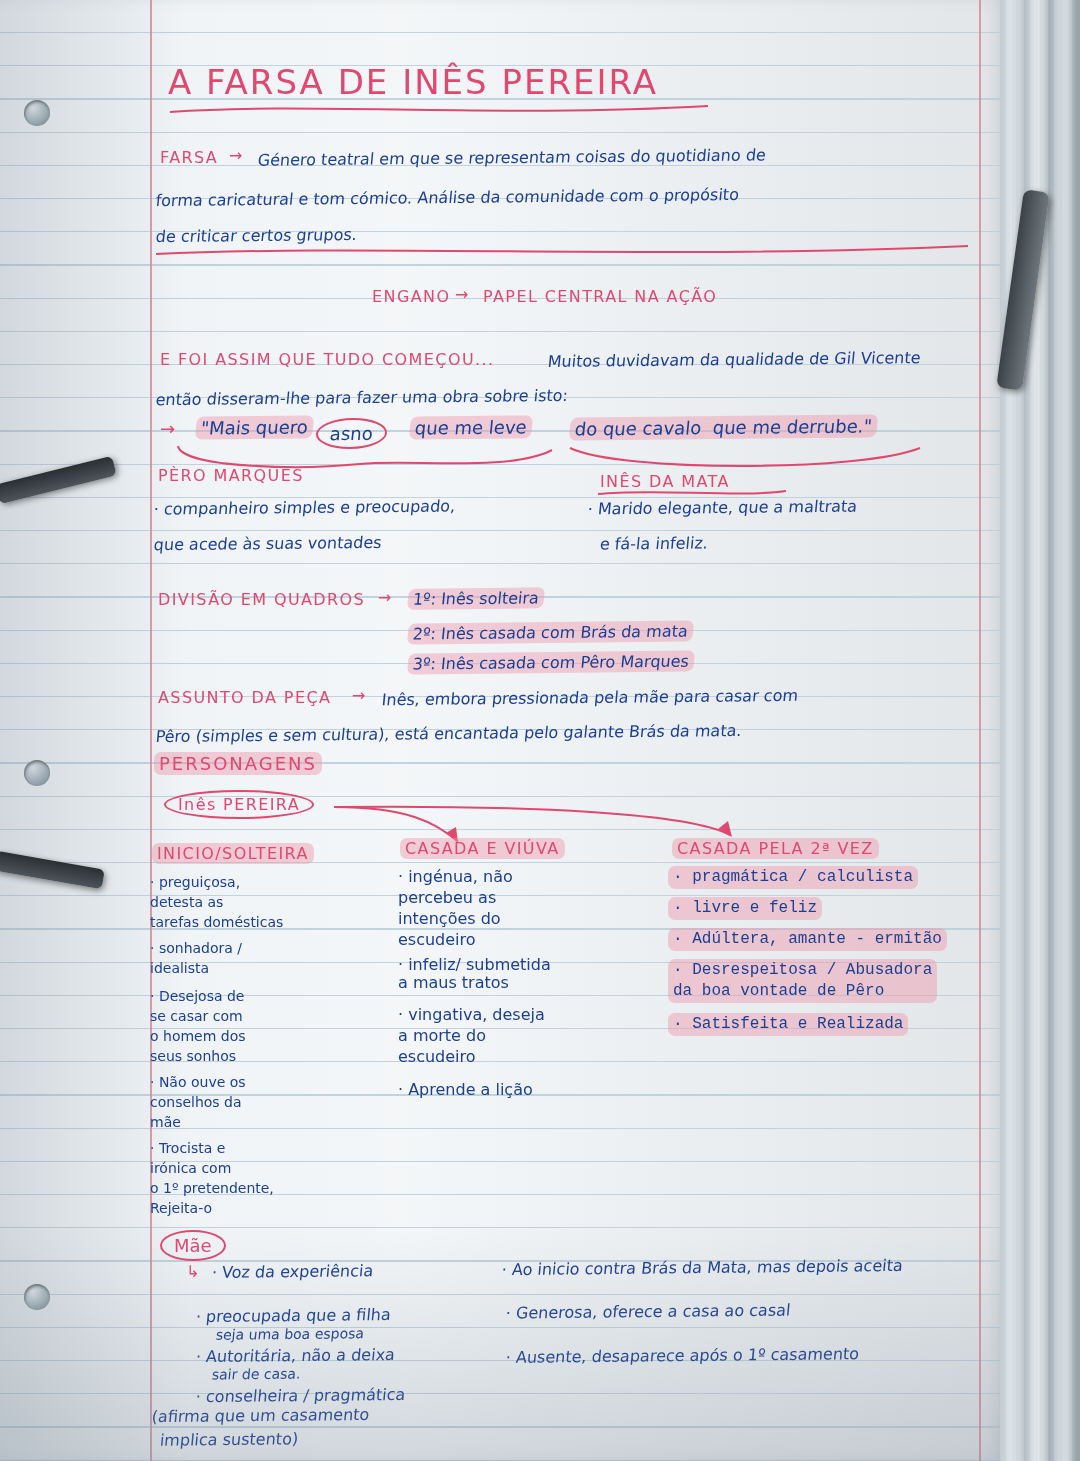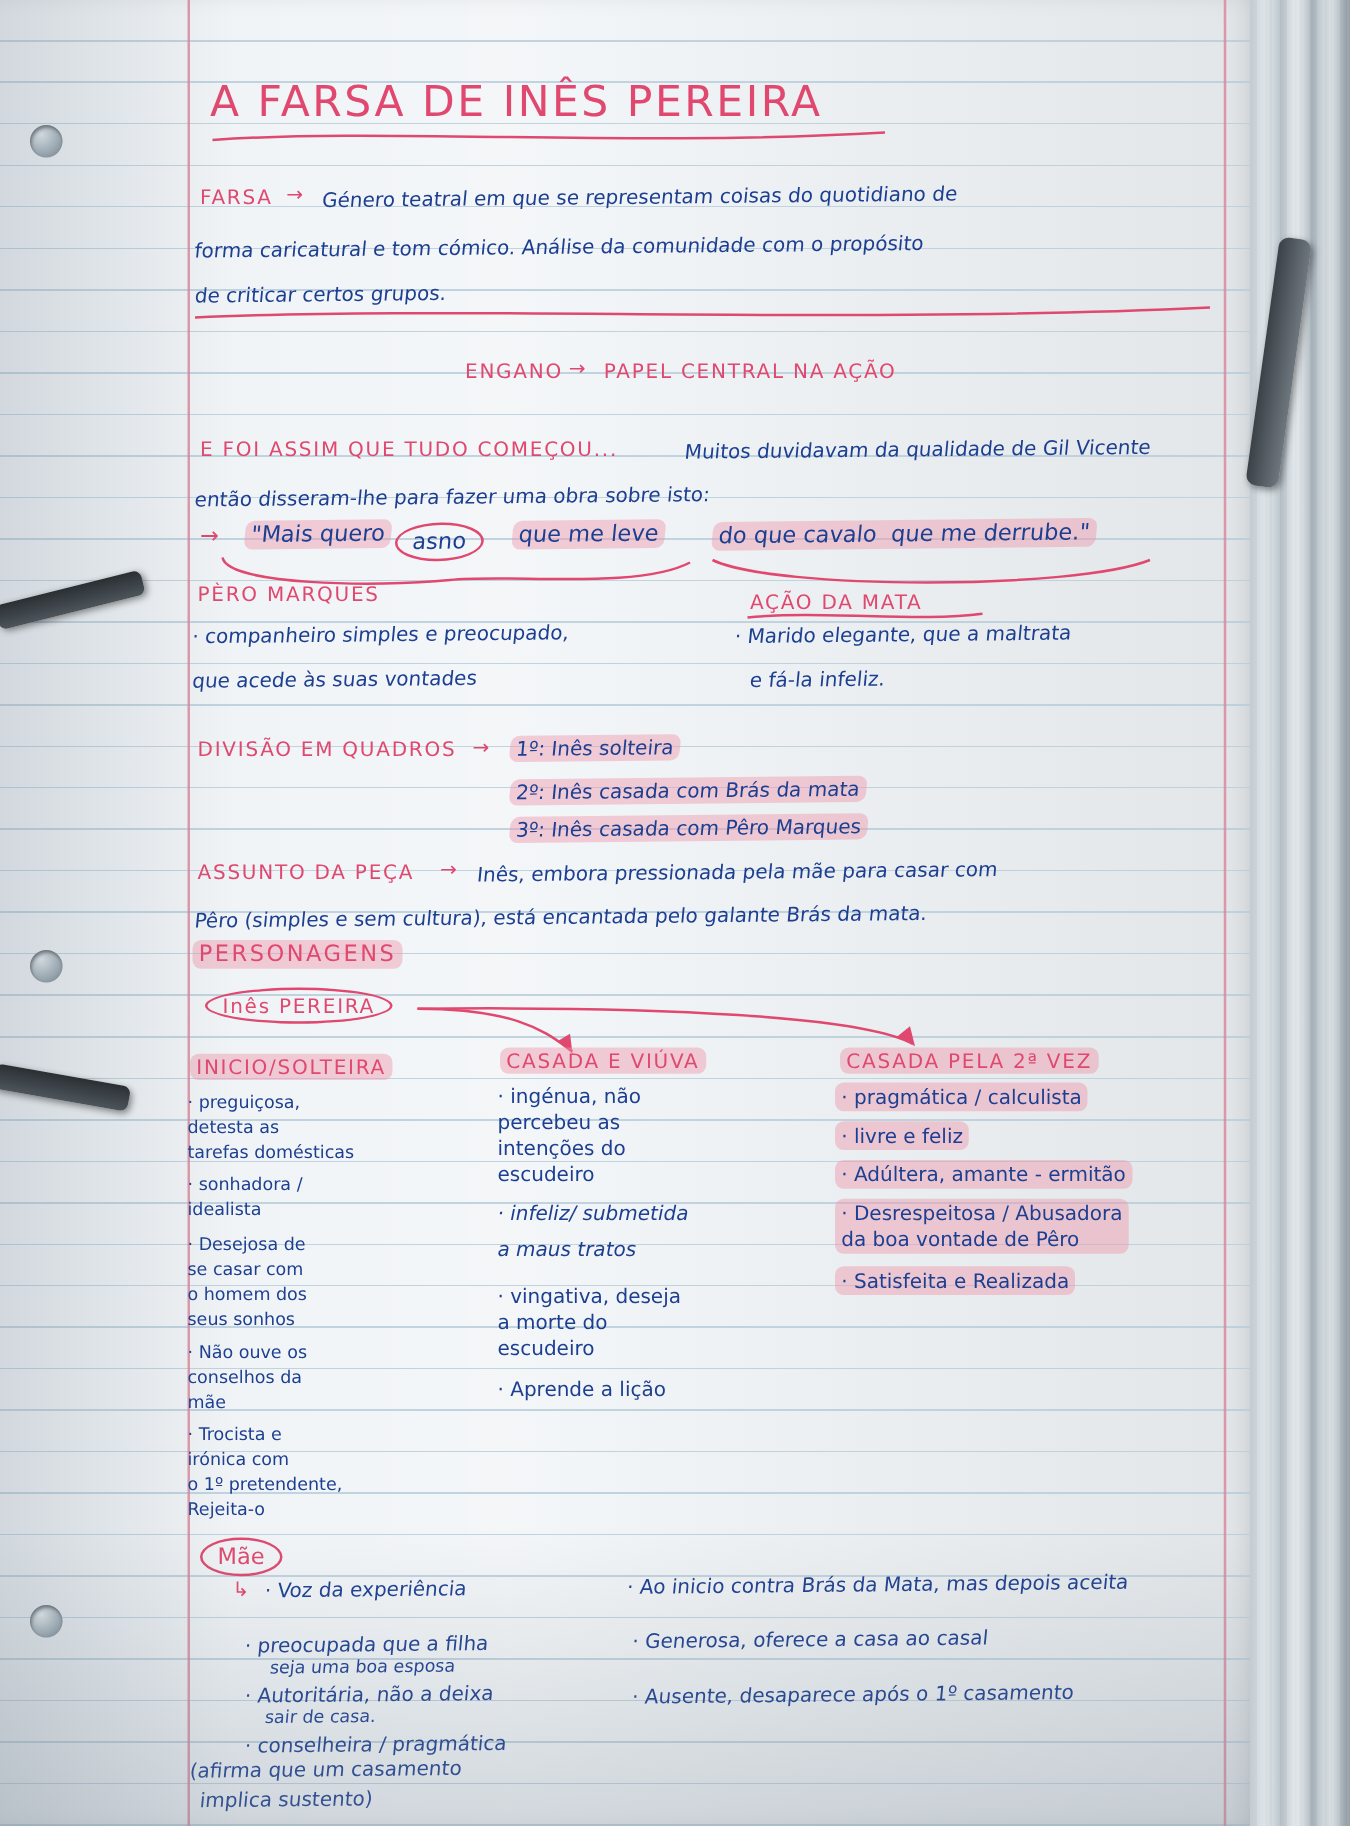--- a/index.html
+++ b/index.html
@@ -137,21 +137,21 @@
 
     <svg class="deco" style="left:160px;top:442px;width:800px;height:40px;">
       <path d="M18,4 C22,26 140,28 200,22 C250,17 350,30 392,8" stroke="#e0486f" stroke-width="2" fill="none"></path>
       <path d="M410,6 C460,30 700,30 760,6" stroke="#e0486f" stroke-width="2" fill="none"></path>
     </svg>
 
     <div class="ink pink md cap" style="left:158px;top:466px;">PÈRO MARQUES</div>
     <div class="ink blue md lean2" style="left:154px;top:498px;">· companheiro simples e preocupado,</div>
     <div class="ink blue md lean2" style="left:154px;top:534px;">que acede às suas vontades</div>
 
-    <div class="ink pink md cap" style="left:600px;top:472px;">AÇÃO DA MATA</div>
+    <div class="ink pink md cap" style="left:600px;top:472px;">INÊS DA MATA</div>
     <svg class="deco" style="left:596px;top:488px;width:200px;height:12px;">
       <path d="M2,6 C60,0 140,10 190,3" stroke="#e0486f" stroke-width="2" fill="none"></path>
     </svg>
     <div class="ink blue md lean2" style="left:588px;top:498px;">· Marido elegante, que a maltrata</div>
     <div class="ink blue md lean2" style="left:600px;top:534px;">e fá-la infeliz.</div>
 
     <div class="ink pink md cap" style="left:158px;top:590px;">DIVISÃO EM QUADROS</div>
     <div class="ink pink md" style="left:378px;top:588px;">→</div>
     <div class="ink blue md hl-pink lean2" style="left:408px;top:588px;">1º: Inês solteira</div>
     <div class="ink blue md hl-pink lean2" style="left:408px;top:622px;">2º: Inês casada com Brás da mata</div>
@@ -192,30 +192,30 @@
 o 1º pretendente,
 Rejeita-o</div>
     </div>
 
     <div class="ink pink md cap hl-pink" style="left:400px;top:838px;">CASADA E VIÚVA</div>
     <div class="col" style="left:398px;top:866px;width:250px;">
       <div class="ink blue md" style="position:relative;line-height:21px;">· ingénua, não
 percebeu as
 intenções do
 escudeiro</div>
-      <div class="ink blue md" style="position:relative;top:6px;line-height:29px;font-style:italic;">· infeliz/ submetida
+      <div class="ink blue md" style="position:relative;top:6px;line-height:18px;">· infeliz/ submetida
 a maus tratos</div>
       <div class="ink blue md" style="position:relative;top:18px;line-height:21px;">· vingativa, deseja
 a morte do
 escudeiro</div>
       <div class="ink blue md" style="position:relative;top:30px;line-height:21px;">· Aprende a lição</div>
     </div>
 
     <div class="ink pink md cap hl-pink" style="left:672px;top:838px;text-align:right;">CASADA PELA 2ª VEZ</div>
-    <div class="col" style="left:668px;top:866px;width:310px;">
+    <div class="col" style="left:668px;top:866px;width:310px;font-family:Liberation Mono, monospace;">
       <div class="ink blue md hl-pink" style="position:relative;line-height:21px;display:inline-block;">· pragmática / calculista</div>
       <div class="ink blue md hl-pink" style="position:relative;top:8px;line-height:21px;display:inline-block;">· livre e feliz</div>
       <div class="ink blue md hl-pink" style="position:relative;top:16px;line-height:21px;display:inline-block;">· Adúltera, amante - ermitão</div>
       <div class="ink blue md hl-pink" style="position:relative;top:24px;line-height:21px;display:inline-block;">· Desrespeitosa / Abusadora
 da boa vontade de Pêro</div>
       <div class="ink blue md hl-pink" style="position:relative;top:34px;line-height:21px;display:inline-block;">· Satisfeita e Realizada</div>
     </div>
 
     <div class="ink pink lg" style="left:160px;top:1230px;"><span class="oval">Mãe</span></div>
 

